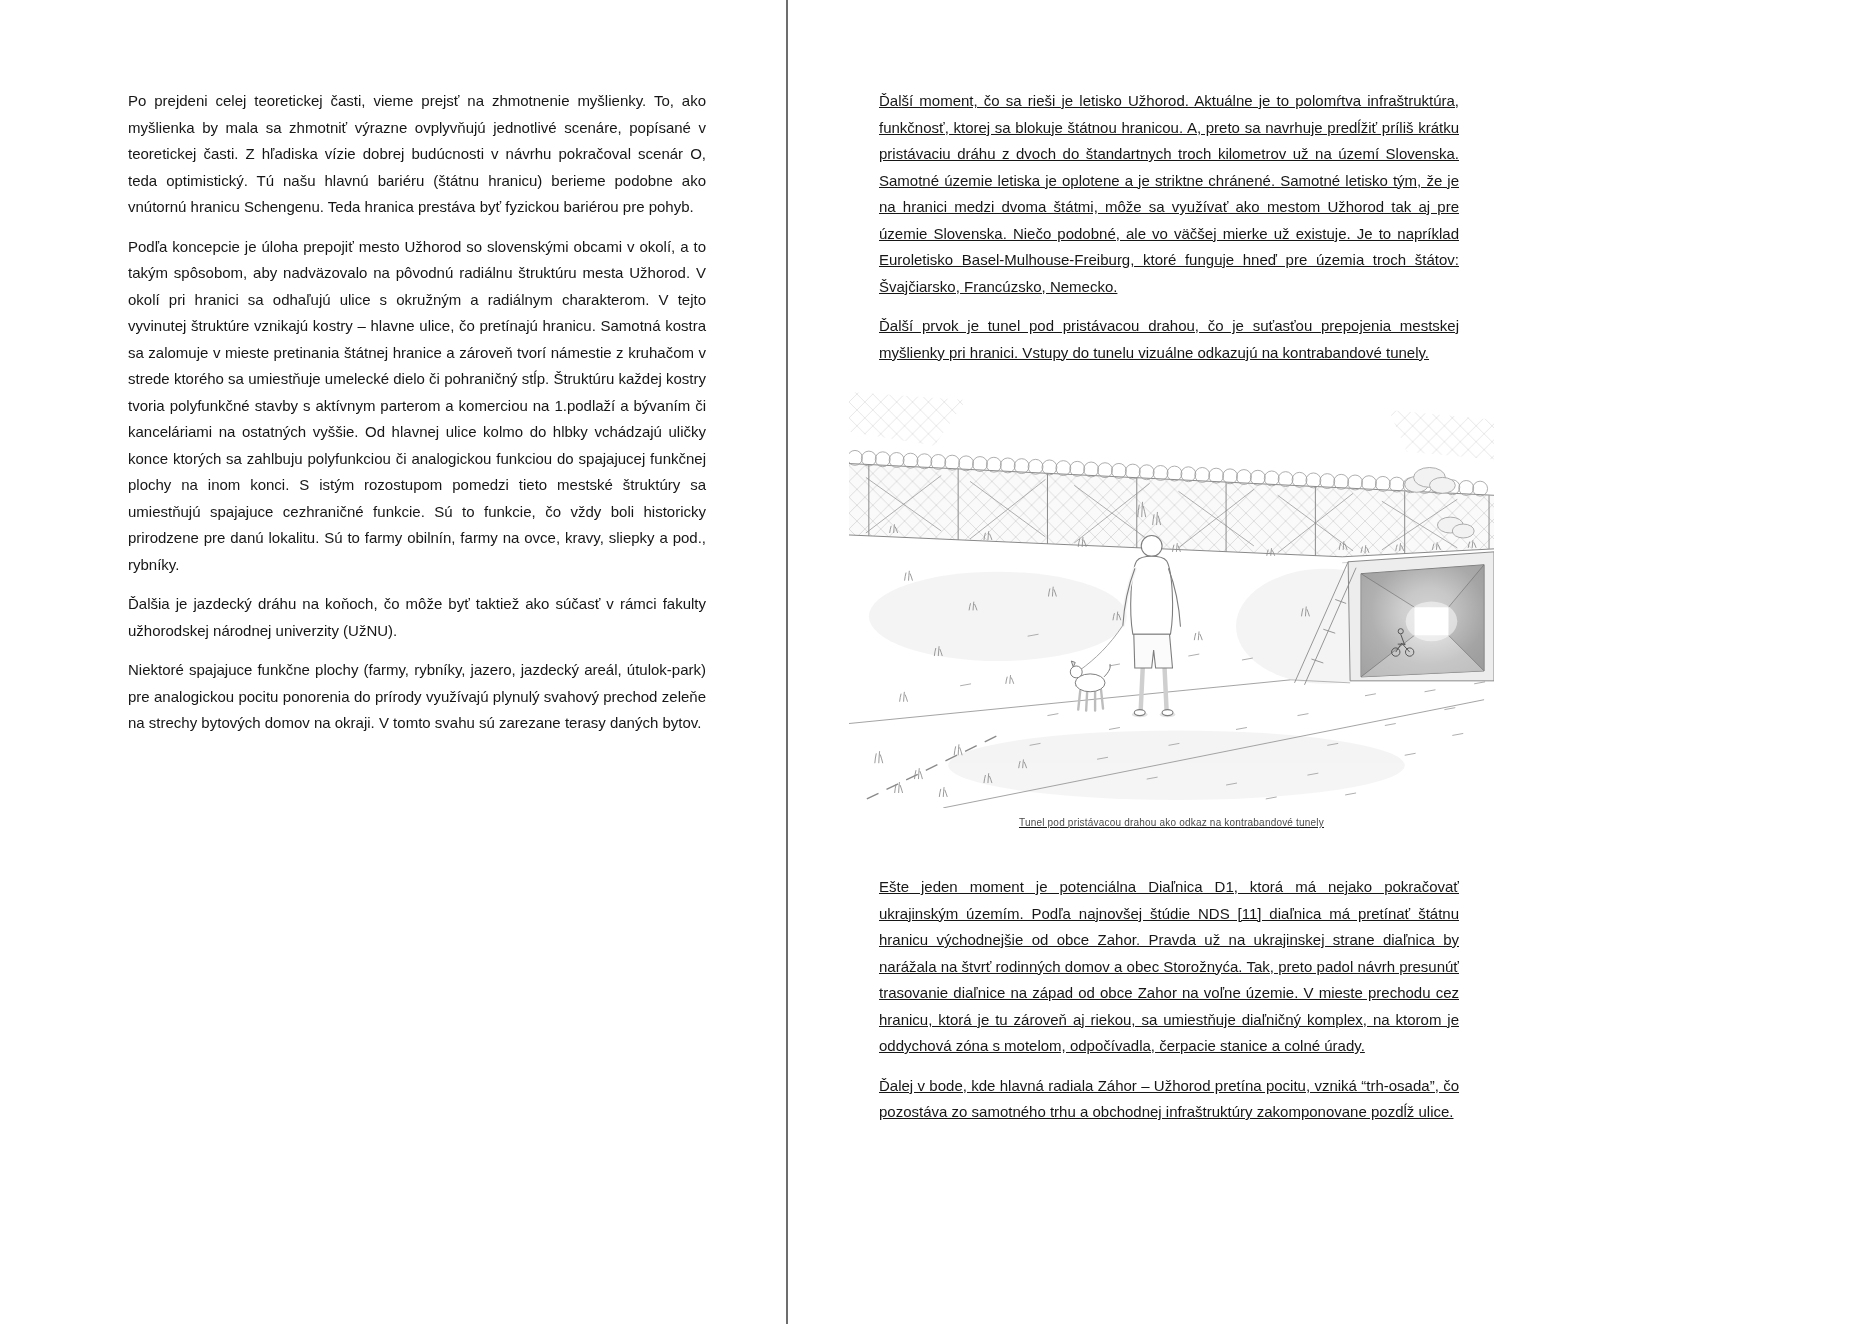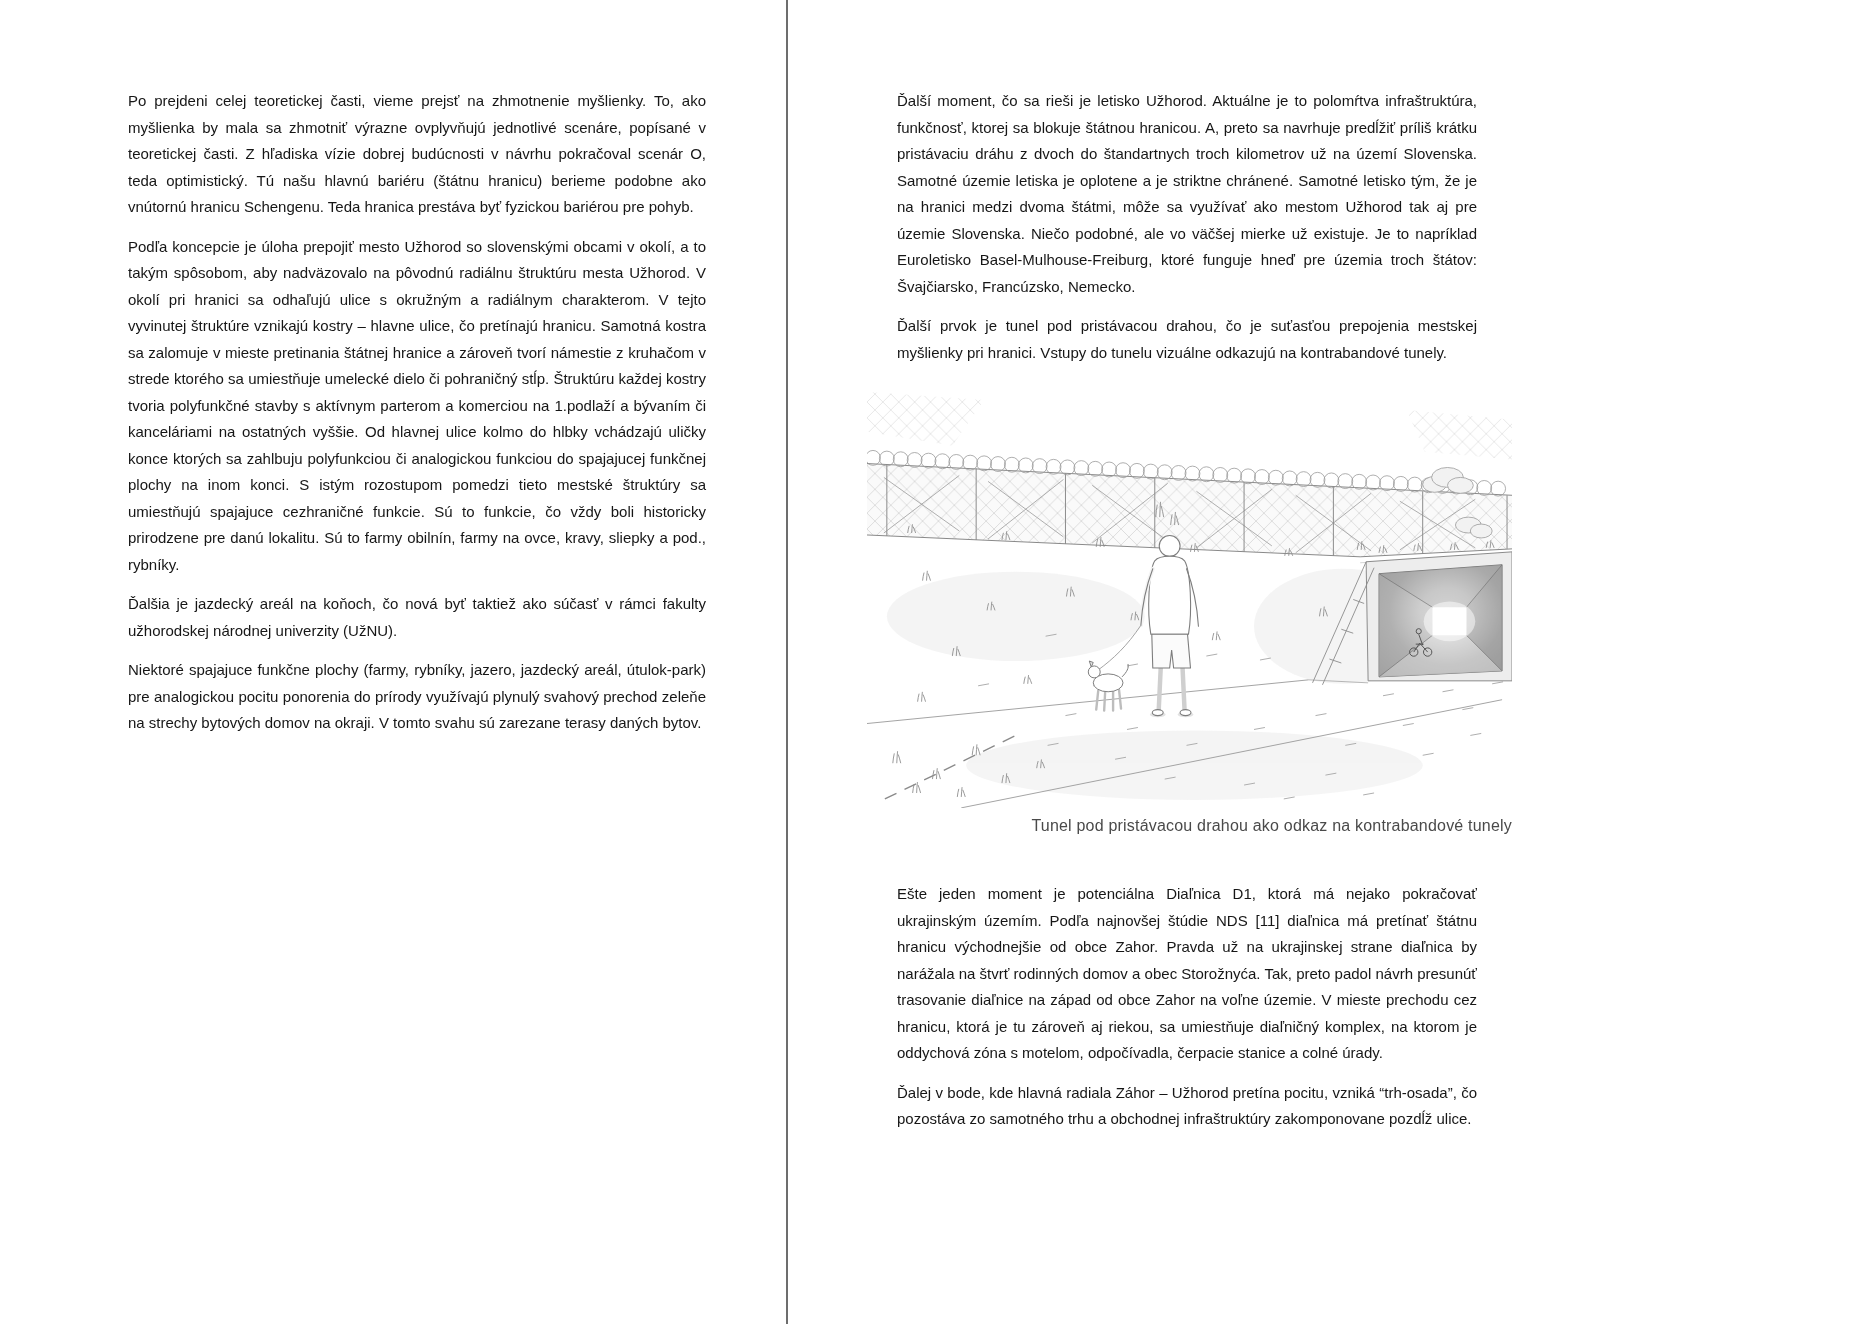--- a/index.html
+++ b/index.html
@@ -5,39 +5,39 @@
   html,body{margin:0;padding:0;}
   body{
     width:1872px;height:1324px;position:relative;overflow:hidden;
     background:#ffffff;
     font-family:"Liberation Sans","DejaVu Sans",sans-serif;
     color:#161616;
   }
   .divider{position:absolute;left:786px;top:0;width:2px;height:1324px;background:#6d6d6d;}
   .page{position:absolute;top:88px;}
   .page-left{left:128px;width:578px;}
-  .page-right{left:897px;width:580px;}
+  .page-right{left:879px;width:580px;text-decoration:underline;}
   p.para{
     margin:0 0 13px 0;
     font-size:15px;line-height:26.5px;
     text-align:justify;text-justify:inter-word;
   }
   figure.tunnel-figure{margin:20px 0 46px -30px;width:645px;}
   figure.tunnel-figure svg{display:block;background:#ffffff;}
-  figcaption{margin-top:9px;text-align:right;font-size:16px;color:#4a4a4a;letter-spacing:.2px;}
+  figcaption{margin-top:9px;text-align:center;font-size:10px;color:#4a4a4a;letter-spacing:.2px;}
 </style>
 </head>
 <body>
 
 <div>
 
   <div class="page page-left">
     <p class="para">Po prejdeni celej teoretickej časti, vieme prejsť na zhmotnenie myšlienky. To, ako myšlienka by mala sa zhmotniť výrazne ovplyvňujú jednotlivé scenáre, popísané v teoretickej časti. Z hľadiska vízie dobrej budúcnosti v návrhu pokračoval scenár O, teda optimistický. Tú našu hlavnú bariéru (štátnu hranicu) berieme podobne ako vnútornú hranicu Schengenu. Teda hranica prestáva byť fyzickou bariérou pre pohyb.</p>
     <p class="para">Podľa koncepcie je úloha prepojiť mesto Užhorod so slovenskými obcami v okolí, a to takým spôsobom, aby nadväzovalo na pôvodnú radiálnu štruktúru mesta Užhorod. V okolí pri hranici sa odhaľujú ulice s okružným a radiálnym charakterom. V tejto vyvinutej štruktúre vznikajú kostry – hlavne ulice, čo pretínajú hranicu. Samotná kostra sa zalomuje v mieste pretinania štátnej hranice a zároveň tvorí námestie z kruhačom v strede ktorého sa umiestňuje umelecké dielo či pohraničný stĺp. Štruktúru každej kostry tvoria polyfunkčné stavby s aktívnym parterom a komerciou na 1.podlaží a bývaním či kanceláriami na ostatných vyššie. Od hlavnej ulice kolmo do hlbky vchádzajú uličky konce ktorých sa zahlbuju polyfunkciou či analogickou funkciou do spajajucej funkčnej plochy na inom konci. S istým rozostupom pomedzi tieto mestské štruktúry sa umiestňujú spajajuce cezhraničné funkcie. Sú to funkcie, čo vždy boli historicky prirodzene pre danú lokalitu. Sú to farmy obilnín, farmy na ovce, kravy, sliepky a pod., rybníky.</p>
-    <p class="para">Ďalšia je jazdecký areál na koňoch, čo nová byť taktiež ako súčasť v rámci fakulty užhorodskej národnej univerzity (UžNU).</p>
+    <p class="para">Ďalšia je jazdecký dráhu na koňoch, čo môže byť taktiež ako súčasť v rámci fakulty užhorodskej národnej univerzity (UžNU).</p>
     <p class="para">Niektoré spajajuce funkčne plochy (farmy, rybníky, jazero, jazdecký areál, útulok-park) pre analogickou pocitu ponorenia do prírody využívajú plynulý svahový prechod zeleňe na strechy bytových domov na okraji. V tomto svahu sú zarezane terasy daných bytov.</p>
   </div>
 
   <div class="divider"></div>
 
   <div class="page page-right">
     <p class="para">Ďalší moment, čo sa rieši je letisko Užhorod. Aktuálne je to polomŕtva infraštruktúra, funkčnosť, ktorej sa blokuje štátnou hranicou. A, preto sa navrhuje predĺžiť príliš krátku pristávaciu dráhu z dvoch do štandartnych troch kilometrov už na území Slovenska. Samotné územie letiska je oplotene a je striktne chránené. Samotné letisko tým, že je na hranici medzi dvoma štátmi, môže sa využívať ako mestom Užhorod tak aj pre územie Slovenska. Niečo podobné, ale vo väčšej mierke už existuje. Je to napríklad Euroletisko Basel-Mulhouse-Freiburg, ktoré funguje hneď pre územia troch štátov: Švajčiarsko, Francúzsko, Nemecko.</p>
     <p class="para">Ďalší prvok je tunel pod pristávacou drahou, čo je suťasťou prepojenia mestskej myšlienky pri hranici. Vstupy do tunelu vizuálne odkazujú na kontrabandové tunely.</p>
 
     <figure class="tunnel-figure">

